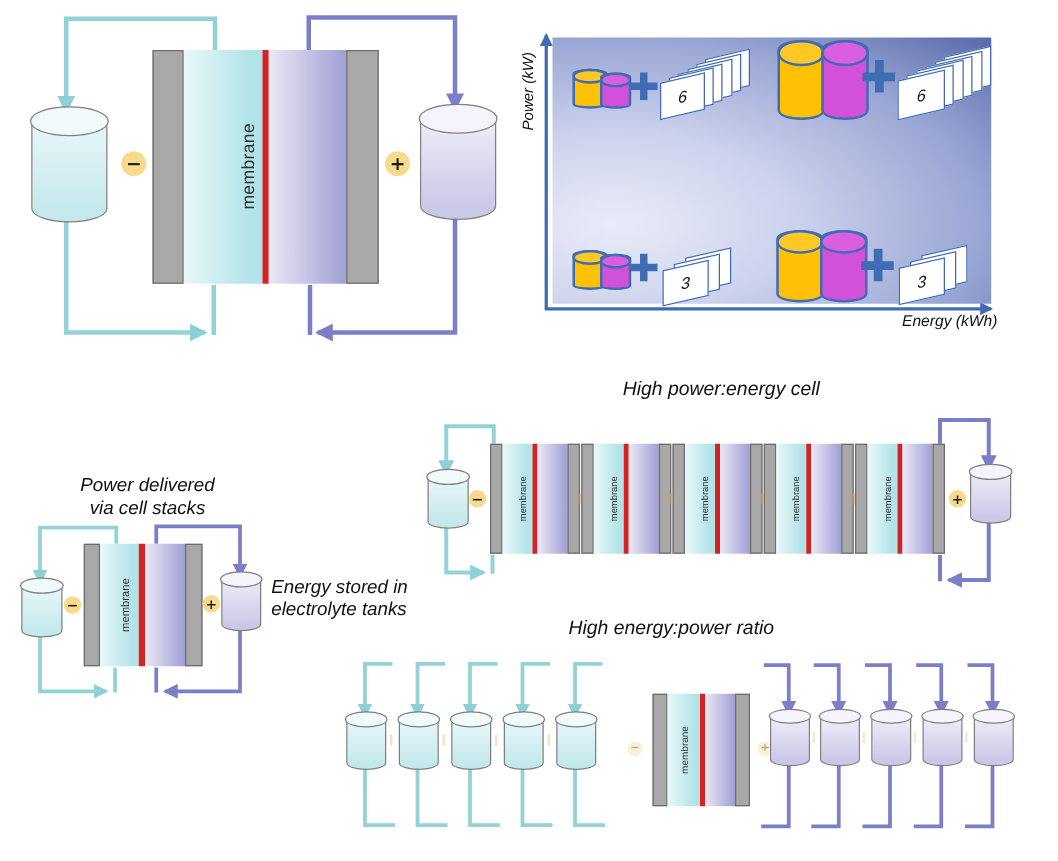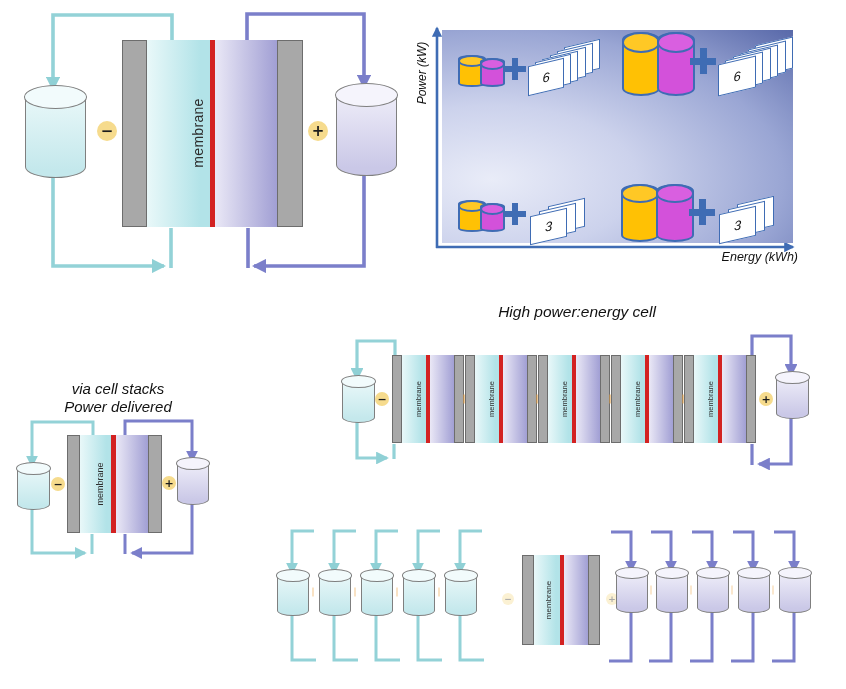--- a/index.html
+++ b/index.html
@@ -197,22 +197,26 @@
   <div class="plusicon" style="left:702px;top:212px;width:26px;height:26px;--t:7px"></div>
   <div class="cards" style="left:715px;top:190px;width:72px;height:52px">
     <div class="card" style="left:22px;top:10px;width:37px;height:30px"></div>
     <div class="card" style="left:13px;top:15px;width:37px;height:30px"></div>
     <div class="card" style="left:4px;top:20px;width:37px;height:30px">
       <span class="cardnum">3</span>
     </div>
   </div>
 
   <div class="caption" style="left:28px;top:380px;width:180px;text-align:center;font-size:15px;line-height:18px">
+    <div>Power delivered</div>
     <div>via cell stacks</div>
-    <div>Power delivered</div>
+  </div>
+  <div class="caption" style="left:217px;top:461px;font-size:15px;line-height:18px">
+    <div>Energy stored in</div>
+    <div>electrolyte tanks</div>
   </div>
 
   <div class="cyl teal" style="left:17px;top:463px;width:31px;height:45px"></div>
   <div class="cyl purple" style="left:177px;top:458px;width:30px;height:45px"></div>
   <div class="cell" style="left:67px;top:435px;height:98px">
     <div class="elec" style="width:13px"></div>
     <div class="anolyte" style="width:31px"></div>
     <div class="mem" style="width:5px"></div>
     <div class="catholyte" style="width:32px"></div>
     <div class="elec" style="width:14px"></div>
@@ -268,20 +272,21 @@
   <div class="vtext" style="left:564px;top:399px;font-size:7.5px">membrane</div>
   <div class="vtext" style="left:637px;top:399px;font-size:7.5px">membrane</div>
   <div class="vtext" style="left:710px;top:399px;font-size:7.5px">membrane</div>
   <div class="joint" style="left:464px;top:399px"></div>
   <div class="joint" style="left:537px;top:399px"></div>
   <div class="joint" style="left:610px;top:399px"></div>
   <div class="joint" style="left:683px;top:399px"></div>
   <div class="badge" style="left:382px;top:399px;width:14px;height:14px;font-size:11px">−</div>
   <div class="badge" style="left:766px;top:399px;width:14px;height:14px;font-size:11px">+</div>
 
+  <div class="caption" style="left:387px;top:494px;width:300px;text-align:center;font-size:15.5px">High energy:power ratio</div>
 
   <div class="cyl teal" style="left:277px;top:570px;width:30px;height:44px"></div>
   <div class="cyl teal" style="left:319px;top:570px;width:30px;height:44px"></div>
   <div class="cyl teal" style="left:361px;top:570px;width:30px;height:44px"></div>
   <div class="cyl teal" style="left:403px;top:570px;width:30px;height:44px"></div>
   <div class="cyl teal" style="left:445px;top:570px;width:30px;height:44px"></div>
 
   <div class="cell" style="left:522px;top:555px;height:90px">
     <div class="elec" style="width:12px"></div>
     <div class="anolyte" style="width:26px"></div>

